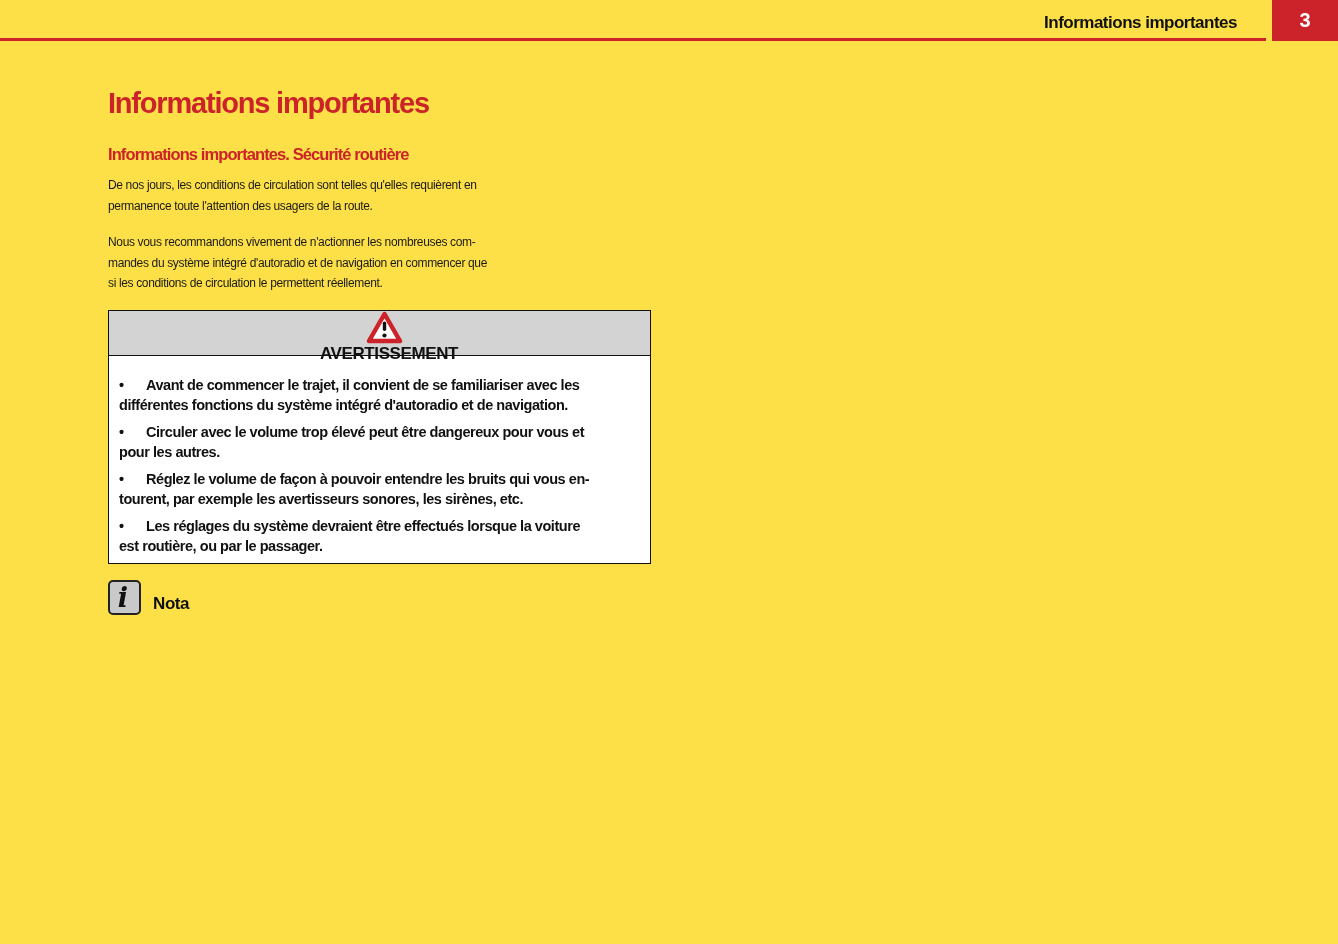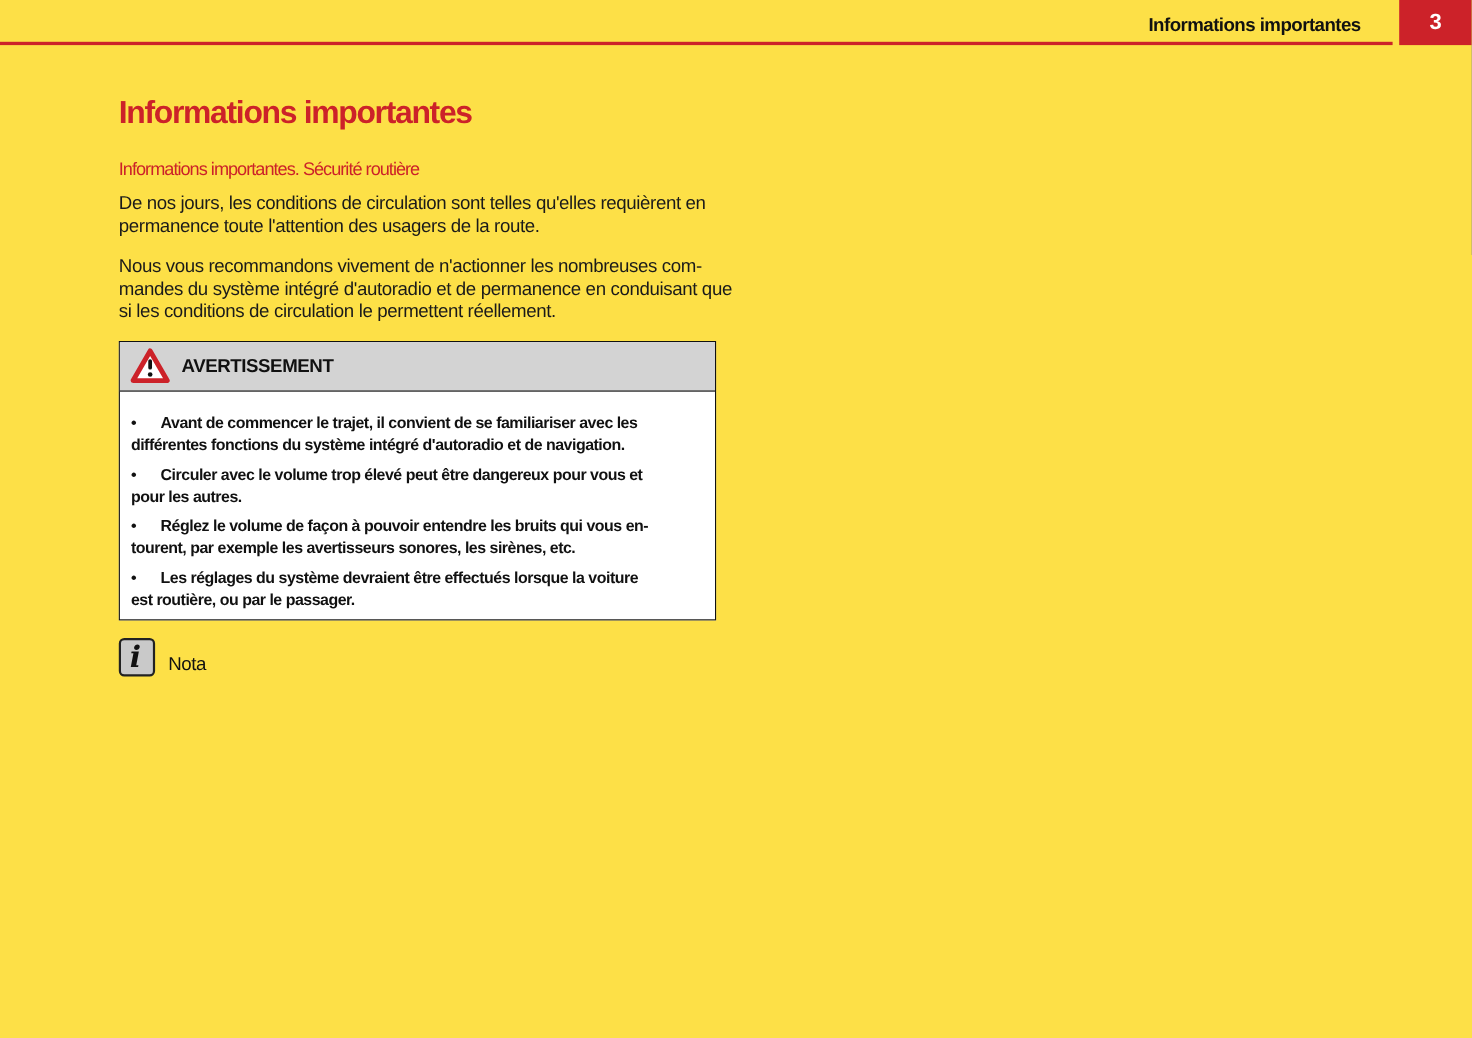--- a/index.html
+++ b/index.html
@@ -55,48 +55,49 @@
     line-height: 34px;
     font-weight: bold;
     letter-spacing: -1.2px;
     color: #cc2229;
     white-space: nowrap;
   }
   .section-heading {
     margin-top: 24px;
     font-size: 16.5px;
     line-height: 21px;
-    font-weight: normal;
+    font-weight: bold;
     letter-spacing: -0.9px;
     color: #cc2229;
     white-space: nowrap;
   }
   .body-par { margin-top: 10px; }
   .body-par.second { margin-top: 16px; }
   .body-par .line {
-    font-size: 17px;
+    font-size: 12px;
     line-height: 20.5px;
     letter-spacing: -0.35px;
     white-space: nowrap;
   }
 
   
   .warning-box {
     margin-top: 16px;
     width: 543px;
     border: 1.5px solid #111;
     background: #ffffff;
   }
   .warning-header {
     height: 45px;
     background: #d3d3d3;
     border-bottom: 1.5px solid #111;
     display: flex;
     align-items: center;
     padding-left: 9px;
+    flex-direction: column;
   }
   .warning-tri { width: 37px; height: 33px; flex: 0 0 auto; }
   .warning-label {
     margin-left: 10px;
     font-size: 17px;
     font-weight: bold;
     letter-spacing: -0.4px;
     color: #111;
   }
   .warning-body { padding: 16px 6px 6px 10px; }
@@ -135,21 +136,21 @@
     font-weight: bold;
     font-size: 27px;
     line-height: 1;
     color: #111;
     padding-right: 3px;
   }
   .note-label {
     margin-left: 12px;
     padding-bottom: 1px;
     font-size: 17px;
-    font-weight: normal;
+    font-weight: bold;
     letter-spacing: -0.4px;
     color: #111;
   }
   .note-par {
     position: relative;
     margin-top: 5px;
     width: 556px;
   }
   .note-par .line {
     font-size: 15px;
@@ -179,21 +180,21 @@
 
     <h2 class="section-heading">Informations importantes. Sécurité routière</h2>
 
     <div class="body-par">
       <div class="line">De nos jours, les conditions de circulation sont telles qu'elles requièrent en</div>
       <div class="line">permanence toute l'attention des usagers de la route.</div>
     </div>
 
     <div class="body-par second">
       <div class="line">Nous vous recommandons vivement de n'actionner les nombreuses com-</div>
-      <div class="line">mandes du système intégré d'autoradio et de permanence en conduisant que</div>
+      <div class="line">mandes du système intégré d'autoradio et de navigation en commencer que</div>
       <div class="line">si les conditions de circulation le permettent réellement.</div>
     </div>
 
     <div class="warning-box">
       <div class="warning-header">
         <svg class="warning-tri" viewBox="0 0 37 33" aria-hidden="true">
           <path d="M18.5 3 L34 30 L3 30 Z" fill="#ffffff" stroke="#cc2229" stroke-width="4.5" stroke-linejoin="round"></path>
           <rect x="16.8" y="10.5" width="3.4" height="9.5" rx="1.7" fill="#111"></rect>
           <circle cx="18.5" cy="24.5" r="2.1" fill="#111"></circle>
         </svg>

